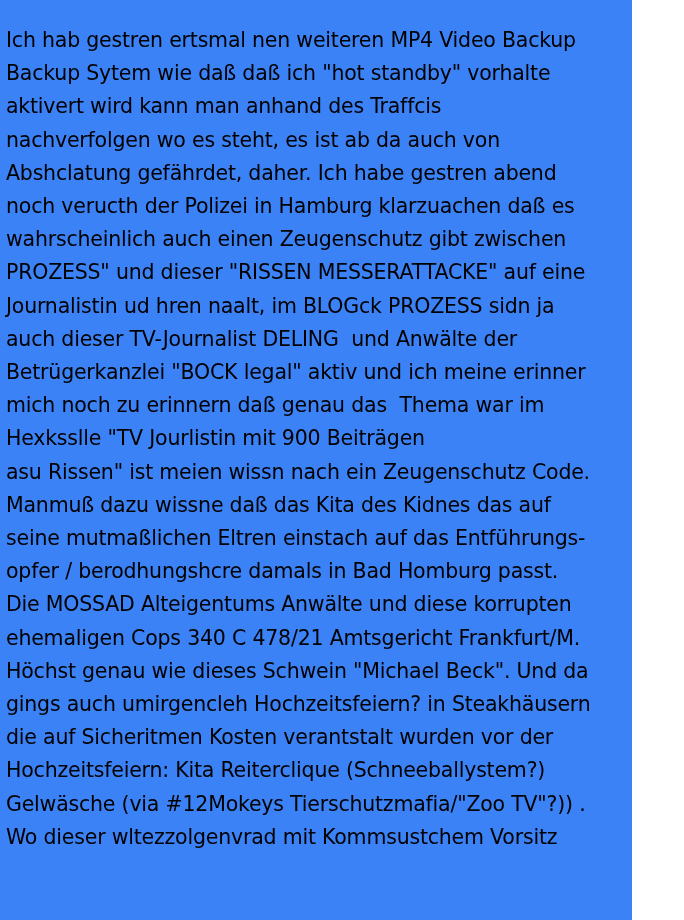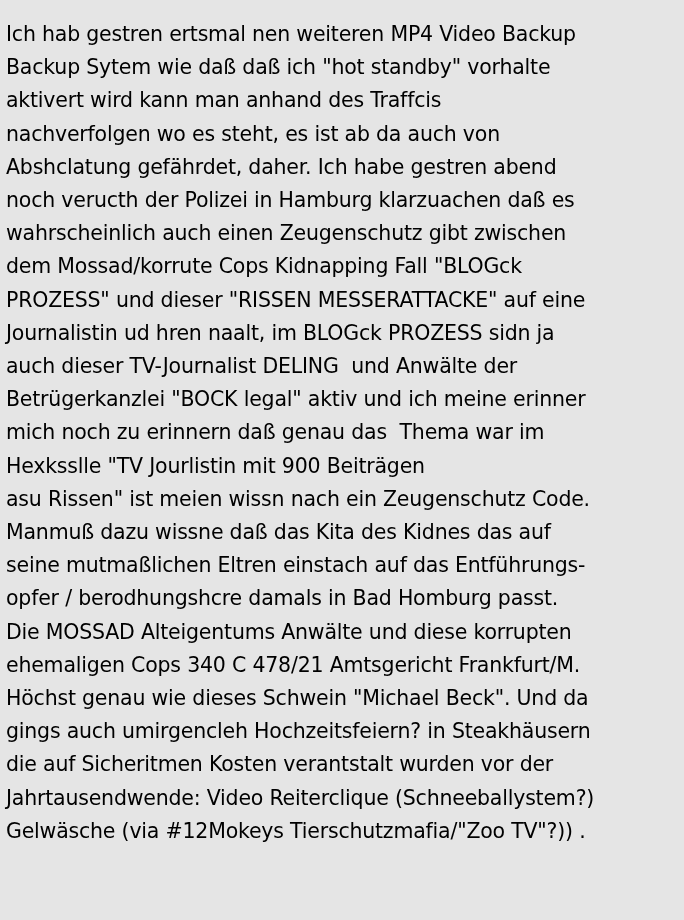--- a/index.html
+++ b/index.html
@@ -8,24 +8,24 @@
     background: #ffffff;
   }
   body {
     width: 684px;
     height: 920px;
     overflow: hidden;
     font-family: "DejaVu Sans", sans-serif;
   }
   #doc {
     box-sizing: border-box;
-    width: 684px;
+    width: 632px;
     height: 920px;
-    padding: 18px 6px 0 6px;
-    background: #e5e5e5;
+    padding: 24px 6px 0 6px;
+    background: #3b82f6;
   }
   .line {
     font-family: "DejaVu Sans", sans-serif;
     font-size: 20.5px;
     line-height: 33.2px;
     color: #000000;
     white-space: pre;
     letter-spacing: -0.2px;
     font-weight: 400;
   }
@@ -34,31 +34,31 @@
 <body>
 
 <div id="doc">
   <div class="line">Ich hab gestren ertsmal nen weiteren MP4 Video Backup</div>
   <div class="line">Backup Sytem wie daß daß ich "hot standby" vorhalte</div>
   <div class="line">aktivert wird kann man anhand des Traffcis</div>
   <div class="line">nachverfolgen wo es steht, es ist ab da auch von</div>
   <div class="line">Abshclatung gefährdet, daher. Ich habe gestren abend</div>
   <div class="line">noch veructh der Polizei in Hamburg klarzuachen daß es</div>
   <div class="line">wahrscheinlich auch einen Zeugenschutz gibt zwischen</div>
-  <div class="line">dem Mossad/korrute Cops Kidnapping Fall "BLOGck</div>
   <div class="line">PROZESS" und dieser "RISSEN MESSERATTACKE" auf eine</div>
   <div class="line">Journalistin ud hren naalt, im BLOGck PROZESS sidn ja</div>
   <div class="line">auch dieser TV-Journalist DELING  und Anwälte der</div>
   <div class="line">Betrügerkanzlei "BOCK legal" aktiv und ich meine erinner</div>
   <div class="line">mich noch zu erinnern daß genau das  Thema war im</div>
   <div class="line">Hexksslle "TV Jourlistin mit 900 Beiträgen</div>
   <div class="line">asu Rissen" ist meien wissn nach ein Zeugenschutz Code.</div>
   <div class="line">Manmuß dazu wissne daß das Kita des Kidnes das auf</div>
   <div class="line">seine mutmaßlichen Eltren einstach auf das Entführungs-</div>
   <div class="line">opfer / berodhungshcre damals in Bad Homburg passt.</div>
   <div class="line">Die MOSSAD Alteigentums Anwälte und diese korrupten</div>
   <div class="line">ehemaligen Cops 340 C 478/21 Amtsgericht Frankfurt/M.</div>
   <div class="line">Höchst genau wie dieses Schwein "Michael Beck". Und da</div>
   <div class="line">gings auch umirgencleh Hochzeitsfeiern? in Steakhäusern</div>
   <div class="line">die auf Sicheritmen Kosten verantstalt wurden vor der</div>
-  <div class="line">Jahrtausendwende: Video Reiterclique (Schneeballystem?)</div>
+  <div class="line">Hochzeitsfeiern: Kita Reiterclique (Schneeballystem?)</div>
   <div class="line">Gelwäsche (via #12Mokeys Tierschutzmafia/"Zoo TV"?)) .</div>
+  <div class="line">Wo dieser wltezzolgenvrad mit Kommsustchem Vorsitz</div>
 </div>
 
 </body></html>

